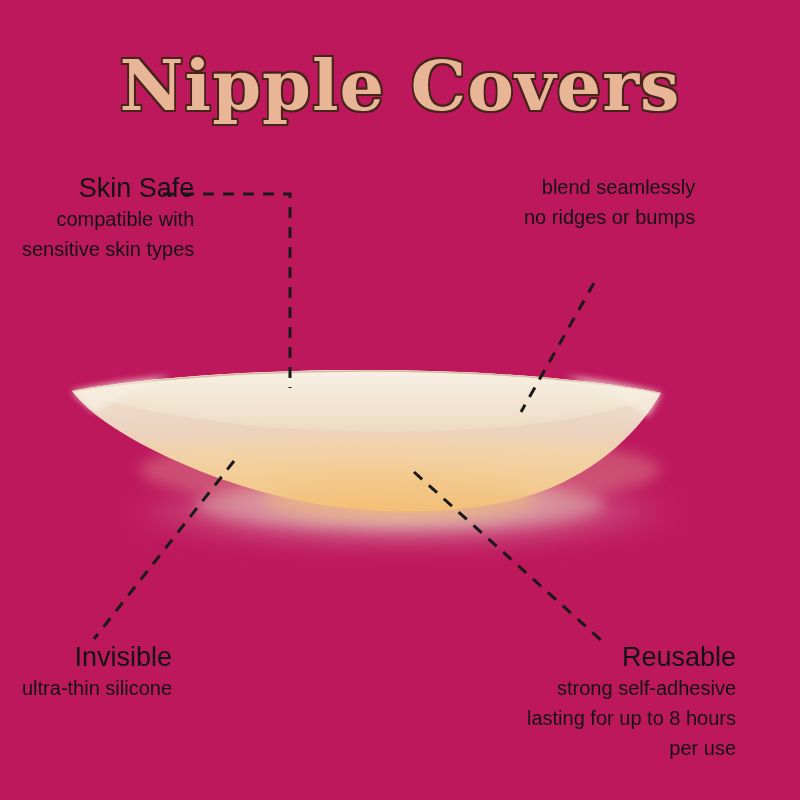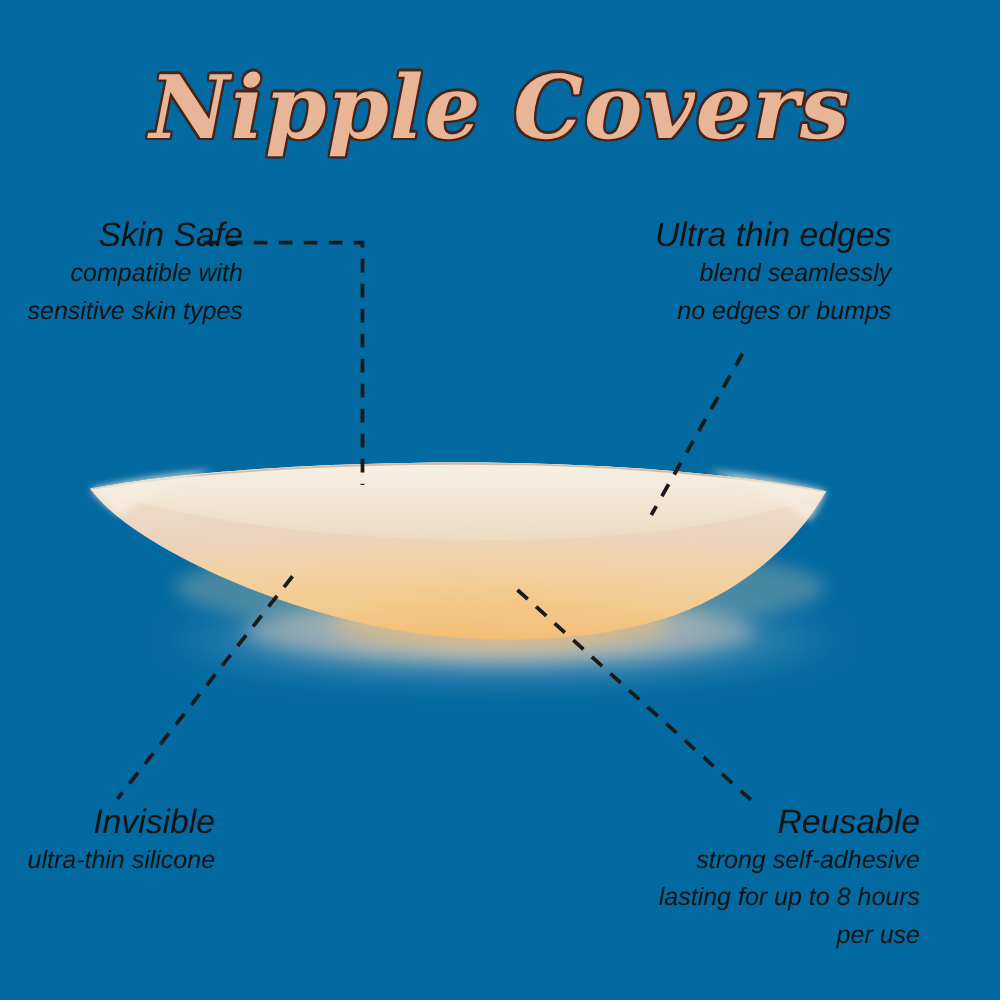--- a/index.html
+++ b/index.html
@@ -8,23 +8,22 @@
     padding: 0;
     background: #ffffff;
   }
   body {
     font-family: "Liberation Sans", sans-serif;
   }
   #canvas {
     position: relative;
     width: 800px;
     height: 800px;
-    background: #0369a1;
+    background: #be185d;
     overflow: hidden;
-    font-style: italic;
   }
 
   
   #title-wrap {
     position: absolute;
     left: 0;
     top: 47px;
     width: 800px;
     text-align: center;
     pointer-events: none;
@@ -213,23 +212,22 @@
     <span id="title">Nipple Covers</span>
   </div>
 
   <div class="callout" id="callout-skin-safe">
     <div class="head">Skin Safe</div>
     <div class="line">compatible with</div>
     <div class="line">sensitive skin types</div>
   </div>
 
   <div class="callout" id="callout-ultra-thin">
-    <div class="head">Ultra thin edges</div>
     <div class="line">blend seamlessly</div>
-    <div class="line">no edges or bumps</div>
+    <div class="line">no ridges or bumps</div>
   </div>
 
   <div class="callout" id="callout-invisible">
     <div class="head">Invisible</div>
     <div class="line">ultra-thin silicone</div>
   </div>
 
   <div class="callout" id="callout-reusable">
     <div class="head">Reusable</div>
     <div class="line">strong self-adhesive</div>

